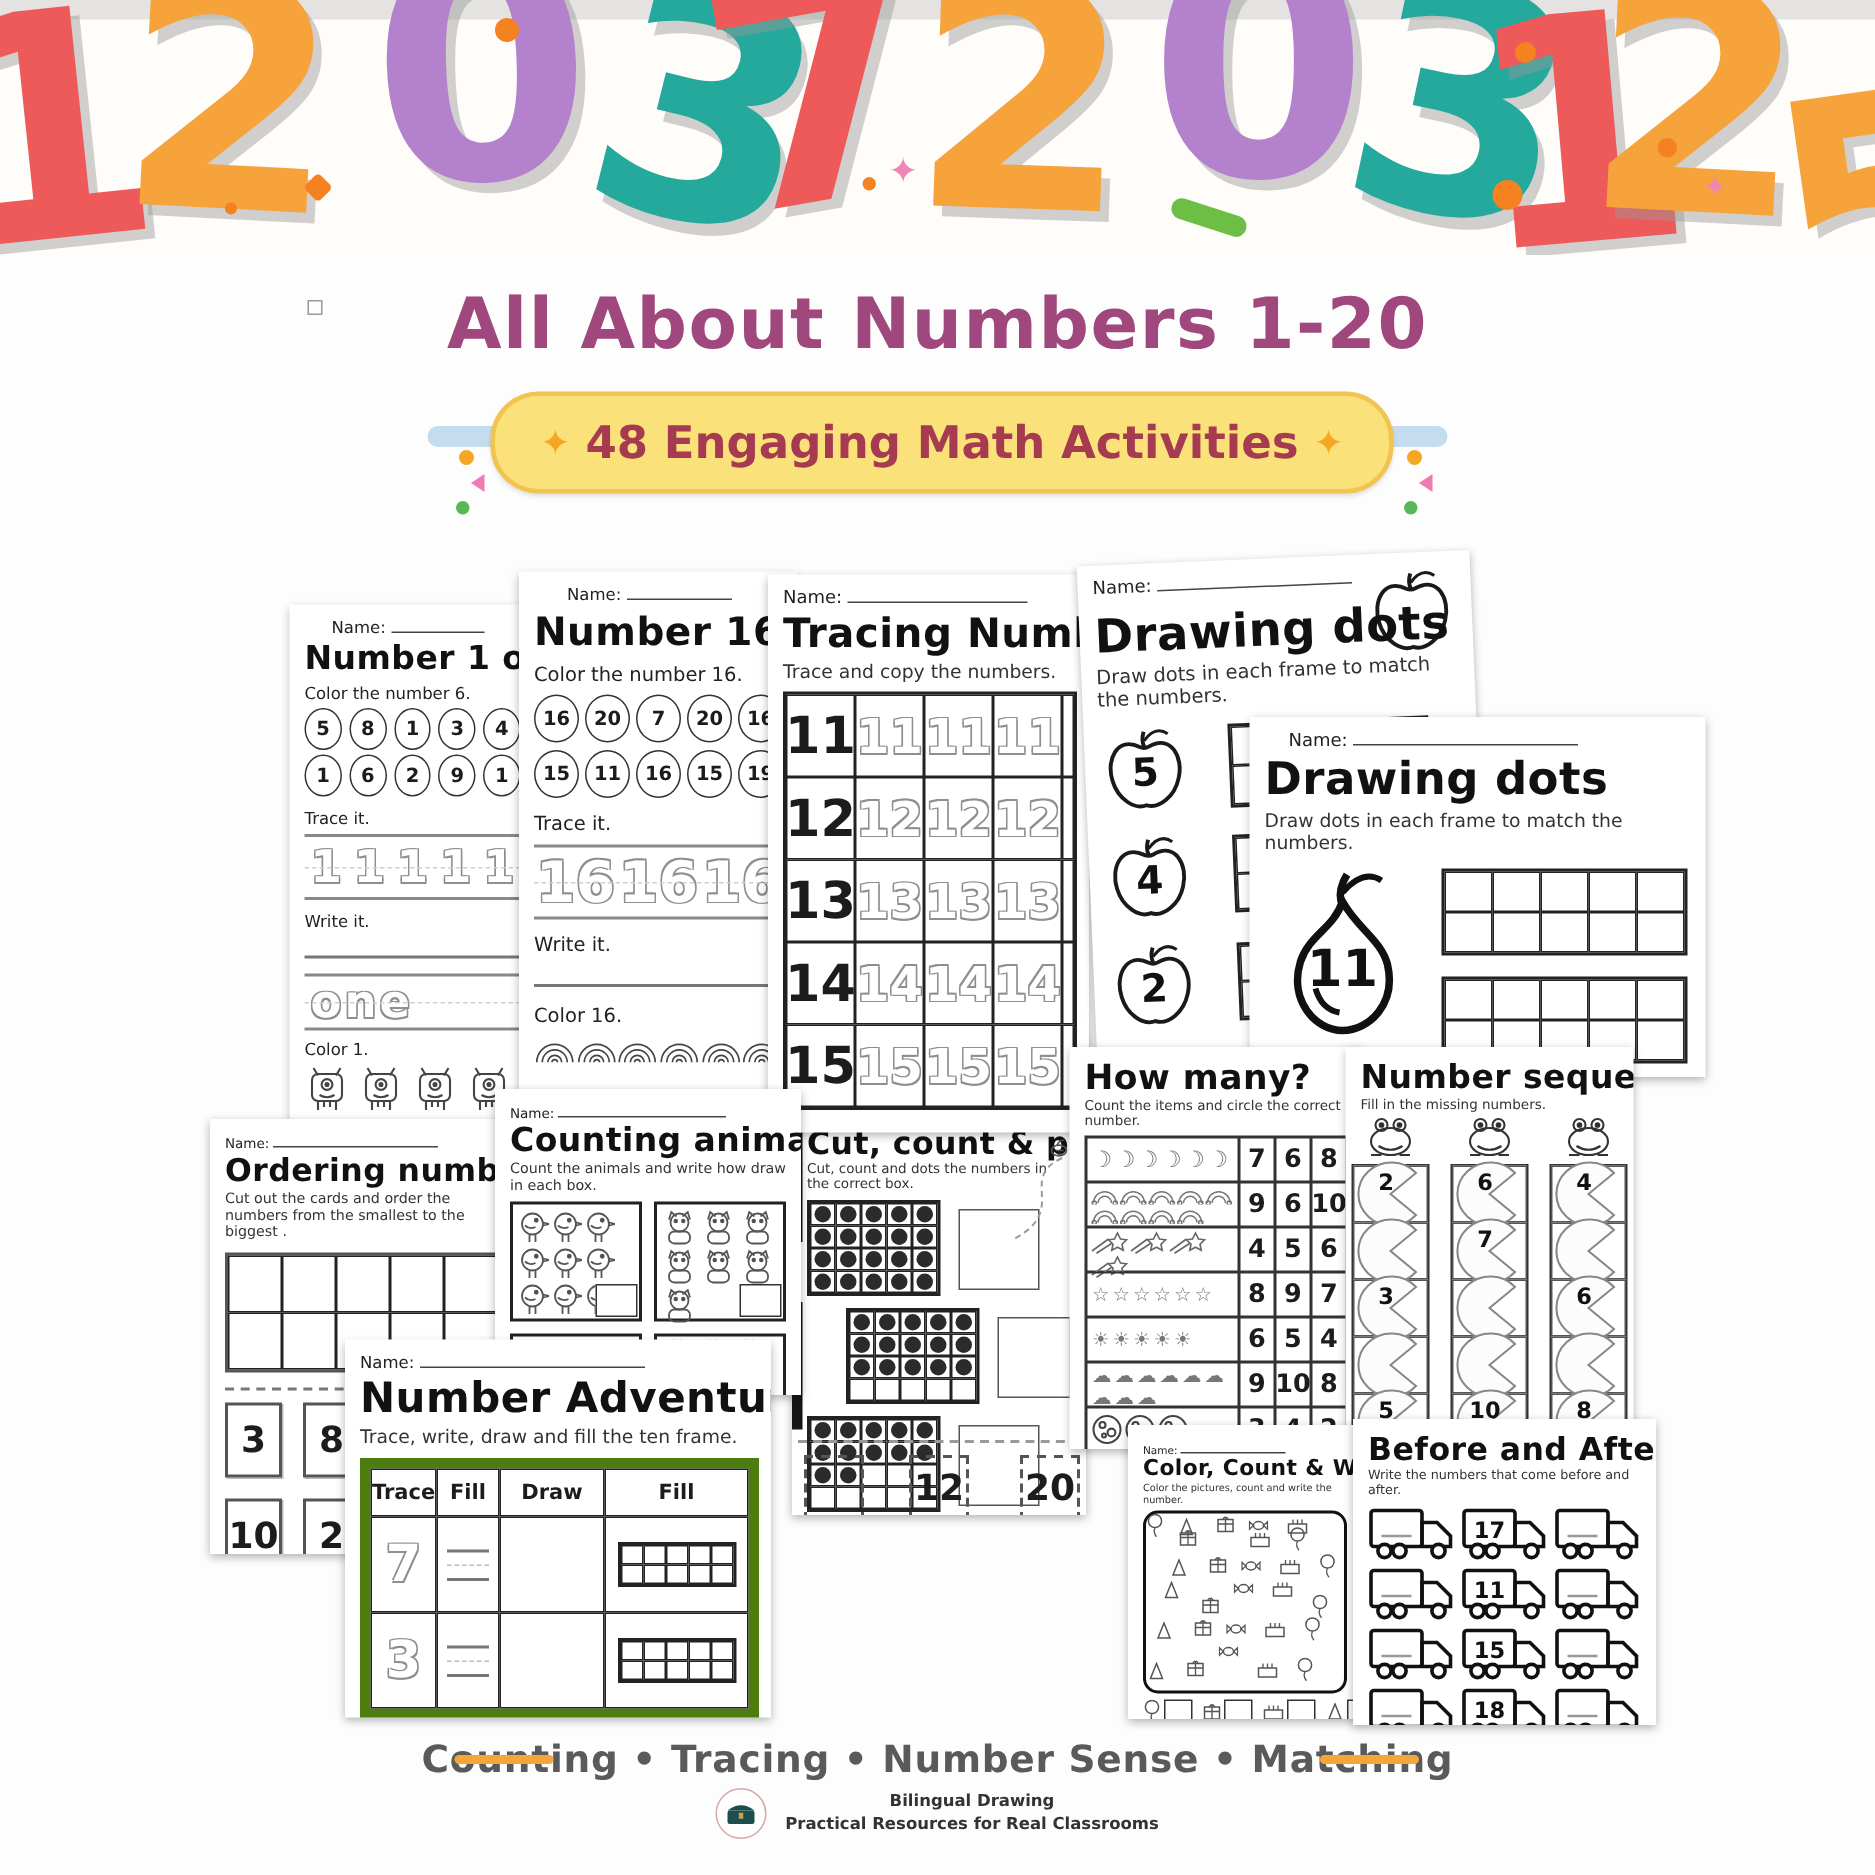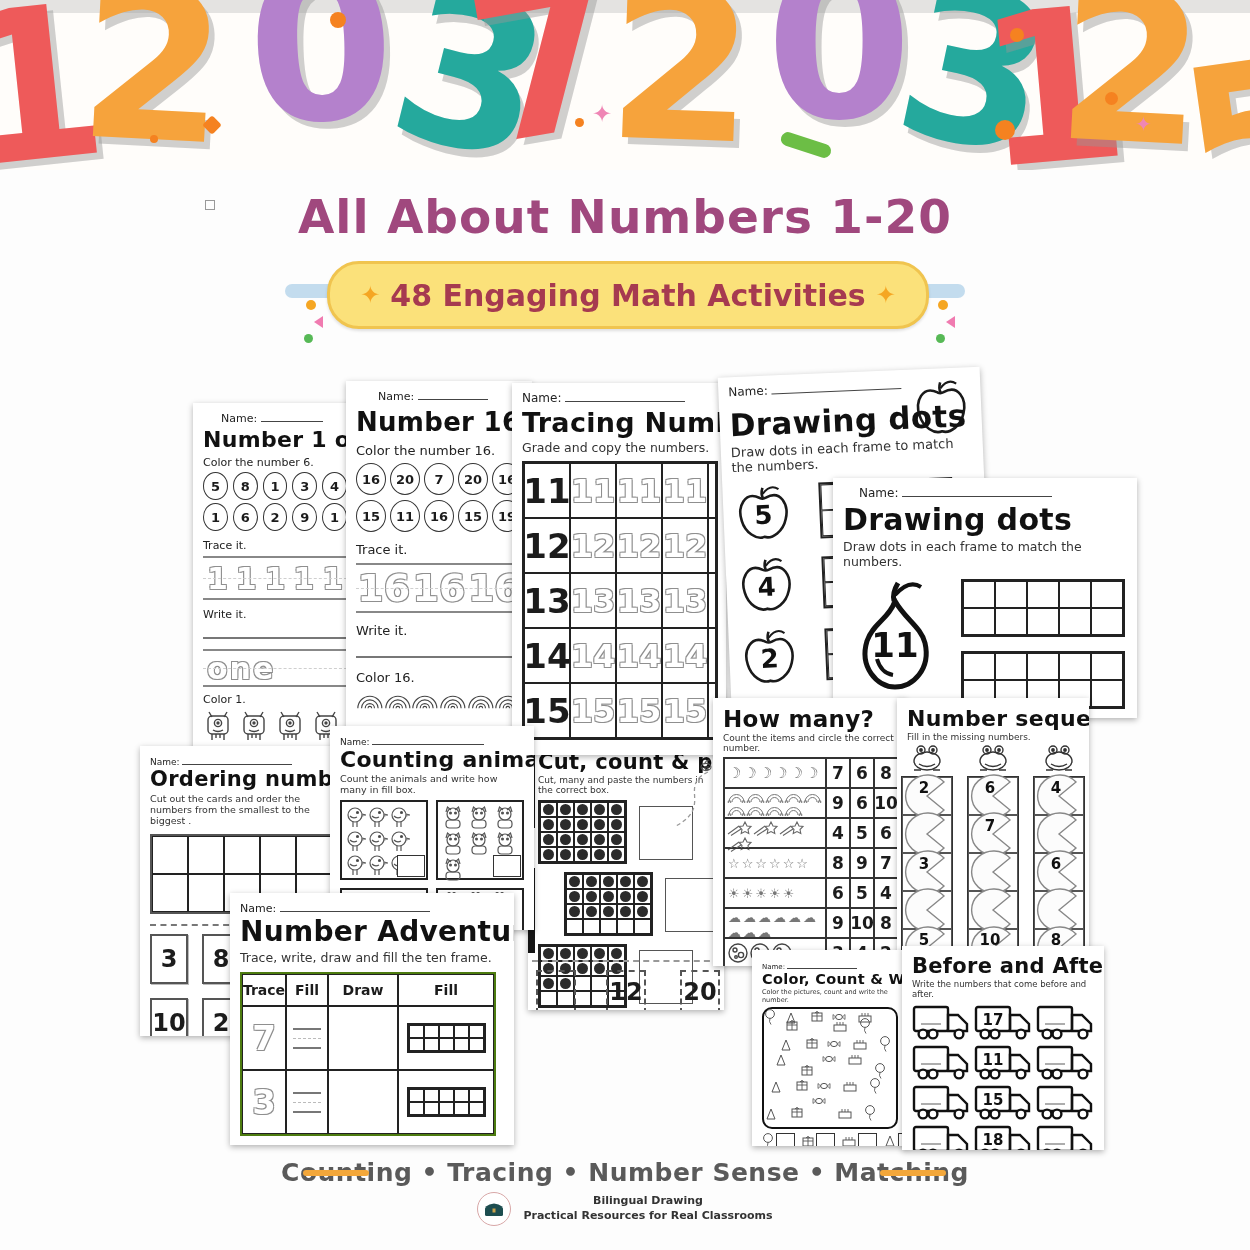--- a/index.html
+++ b/index.html
@@ -288,21 +288,21 @@
             <path d="M10 22 A5 5 0 0 1 20 22"></path>
             <path d="M13 22 A2 2 0 0 1 17 22"></path>
           </g>
         </svg>
       </div>
     </div>
   <div class="sheet" id="sh-cutpaste" style="left:528px;top:688px;width:196px;height:322px;z-index:3;">
       <div class="edgebar" style="left:0;top:60px;width:7px;height:80px"></div>
       <div class="edgebar" style="left:0;top:180px;width:7px;height:85px"></div>
       <div class="ws-title" style="font-size:21px;margin-top:54px">Cut, count &amp; paste</div>
-      <div class="ws-instr" style="font-size:9px;margin:1px 0 5px">Cut, many and paste the numbers in the correct box.</div>
+      <div class="ws-instr" style="font-size:9px;margin:1px 0 5px">Cut, count and dots the numbers in the correct box.</div>
       <div style="display:flex;align-items:flex-start;gap:12px;margin:0 0 8px 0px">
       <div class="frame " style="grid-template-columns:repeat(5,17px)">
           <div style="width:17px;height:15px">
             <span class="dot"></span>
           </div>
           <div style="width:17px;height:15px">
             <span class="dot"></span>
           </div>
           <div style="width:17px;height:15px">
             <span class="dot"></span>
@@ -477,21 +477,21 @@
         </svg>
       </div>
       <div class="dashcut" style="position:absolute;left:4px;right:4px;top:272px"></div>
       <div style="position:absolute;top:282px;left:8px;width:36px;height:40px;border:2px dashed #555;display:flex;align-items:center;justify-content:center;font-weight:700;font-size:24px"></div>
       <div style="position:absolute;top:282px;left:78px;width:36px;height:40px;border:2px dashed #555;display:flex;align-items:center;justify-content:center;font-weight:700;font-size:24px">12</div>
       <div style="position:absolute;top:282px;left:152px;width:36px;height:40px;border:2px dashed #555;display:flex;align-items:center;justify-content:center;font-weight:700;font-size:24px">20</div>
     </div>
   <div class="sheet" id="sh-tracing" style="left:512px;top:383px;width:214px;height:372px;z-index:4;">
       <div class="nameline" style="font-size:12px"><span>Name:</span> <span class="nl" style="width:120px"></span></div>
       <div class="ws-title" style="font-size:27px;margin-top:2px">Tracing Numbers</div>
-      <div class="ws-instr" style="font-size:12.5px;margin:2px 0 6px">Grade and copy the numbers.</div>
+      <div class="ws-instr" style="font-size:12.5px;margin:2px 0 6px">Trace and copy the numbers.</div>
       <div style="display:grid;grid-template-columns:46px 46px 46px 46px 1fr;grid-auto-rows:55px;border:2px solid #222;width:192px">
         <div style="display:contents"><div style="border:1.4px solid #222;display:flex;align-items:center;justify-content:center">
             <span style="font-weight:800;font-size:34px">11</span>
           </div><div style="border:1.4px solid #222;display:flex;align-items:center;justify-content:center">
             <span class="hollow" style="font-size:32px">11</span>
           </div><div style="border:1.4px solid #222;display:flex;align-items:center;justify-content:center">
             <span class="hollow" style="font-size:32px">11</span>
           </div><div style="border:1.4px solid #222;display:flex;align-items:center;justify-content:center">
             <span class="hollow" style="font-size:32px">11</span>
           </div><div style="border:1.4px solid #222"></div></div>
@@ -644,21 +644,21 @@
           <div style="width:28px;height:24px"></div>
           <div style="width:28px;height:24px"></div>
           <div style="width:28px;height:24px"></div>
           <div style="width:28px;height:24px"></div>
         </div>
       </div>
     </div>
   <div class="sheet" id="sh-counting" style="left:330px;top:726px;width:204px;height:204px;z-index:5;">
       <div class="nameline" style="font-size:9px"><span>Name:</span> <span class="nl" style="width:112px"></span></div>
       <div class="ws-title" style="font-size:22px">Counting animals</div>
-      <div class="ws-instr" style="font-size:9.5px;margin:1px 0 5px">Count the animals and write how many in fill box.</div>
+      <div class="ws-instr" style="font-size:9.5px;margin:1px 0 5px">Count the animals and write how draw in each box.</div>
       <div style="display:grid;grid-template-columns:88px 88px;gap:8px">
         <div style="position:relative;border:2px solid #222;height:72px;padding:2px;display:flex;flex-wrap:wrap;align-content:flex-start">
           <svg width="22" height="24" viewBox="0 0 22 24">
             <g fill="none" stroke="#555" stroke-width="1.2">
               <circle cx="11" cy="11" r="7"></circle>
               <circle cx="13.5" cy="8.5" r="1" fill="#333"></circle>
               <path d="M18 10 l4 1 -4 1"></path>
               <path d="M6 12 q3 3 7 1"></path>
               <path d="M9 18 v5 M13 18 v5"></path>
             </g>
@@ -1334,21 +1334,21 @@
               </svg>
             </div>
           </div>
         </div>
       </div>
     </div>
   <div class="sheet" id="sh-adventure" style="left:230px;top:893px;width:284px;height:252px;z-index:8;">
       <div class="nameline" style="font-size:11px"><span>Name:</span> <span class="nl" style="width:150px"></span></div>
       <div class="ws-title" style="font-size:28px">Number Adventure</div>
       <div class="ws-instr" style="font-size:12.5px;margin:2px 0 7px">Trace, write, draw and fill the ten frame.</div>
-      <div style="display:grid;grid-template-columns:44px 42px 70px 96px;border:2px solid #4d7c0f;width:252px">
+      <div style="display:grid;grid-template-columns:44px 42px 70px 96px;border:7px solid #4d7c0f;width:252px">
         <div style="border:1.2px solid #222;height:30px;display:flex;align-items:center;justify-content:center;font-weight:700;font-size:14px">Trace</div>
         <div style="border:1.2px solid #222;height:30px;display:flex;align-items:center;justify-content:center;font-weight:700;font-size:14px">Fill</div>
         <div style="border:1.2px solid #222;height:30px;display:flex;align-items:center;justify-content:center;font-weight:700;font-size:14px">Draw</div>
         <div style="border:1.2px solid #222;height:30px;display:flex;align-items:center;justify-content:center;font-weight:700;font-size:14px">Fill</div>
         <div style="border:1.2px solid #222;height:62px;display:flex;align-items:center;justify-content:center">
           <span class="hollow" style="font-size:34px">7</span>
         </div>
         <div style="border:1.2px solid #222;display:flex;flex-direction:column;justify-content:center;gap:8px;padding:0 6px">
           <div class="wline" style="height:0"></div>
           <div style="border-bottom:1px dashed #bbb"></div>

